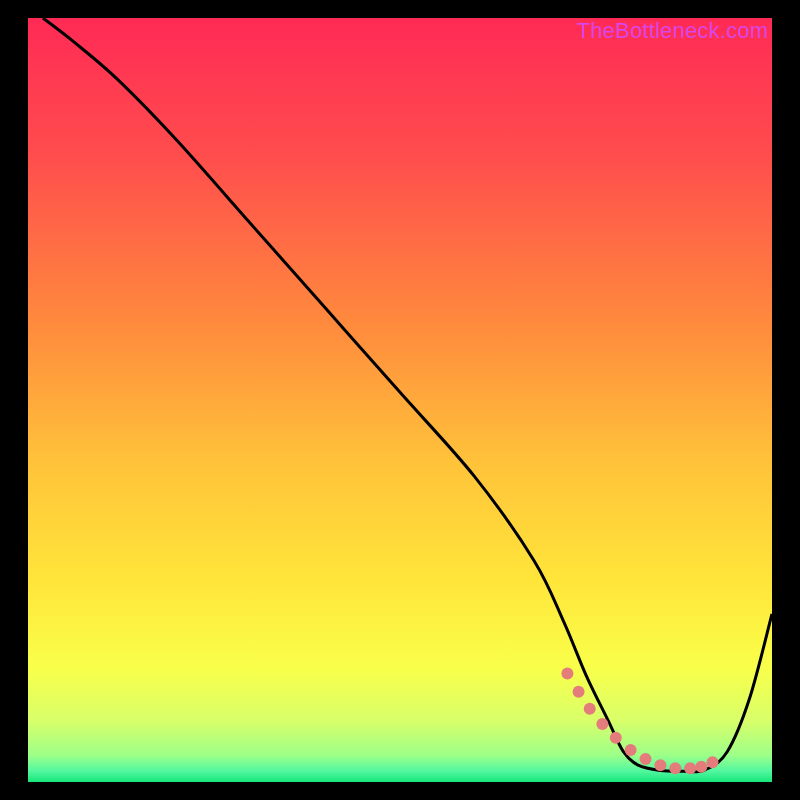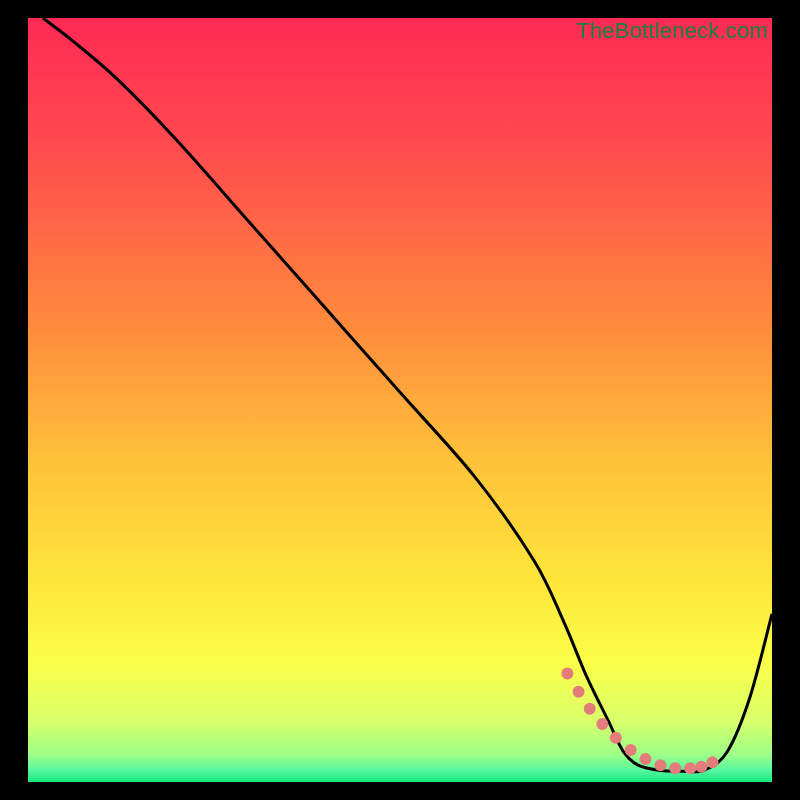--- a/index.html
+++ b/index.html
@@ -16,21 +16,21 @@
     left: 28px;
     top: 18px;
     width: 744px;
     height: 764px;
     background: #000;
   }
   .watermark {
     position: absolute;
     top: 0px;
     right: 4px;
-    color: #15803d;
+    color: #d946ef;
     font-size: 22px;
     font-weight: 500;
     letter-spacing: 0.2px;
     z-index: 10;
     user-select: none;
   }
   svg {
     display: block;
   }
 </style>

